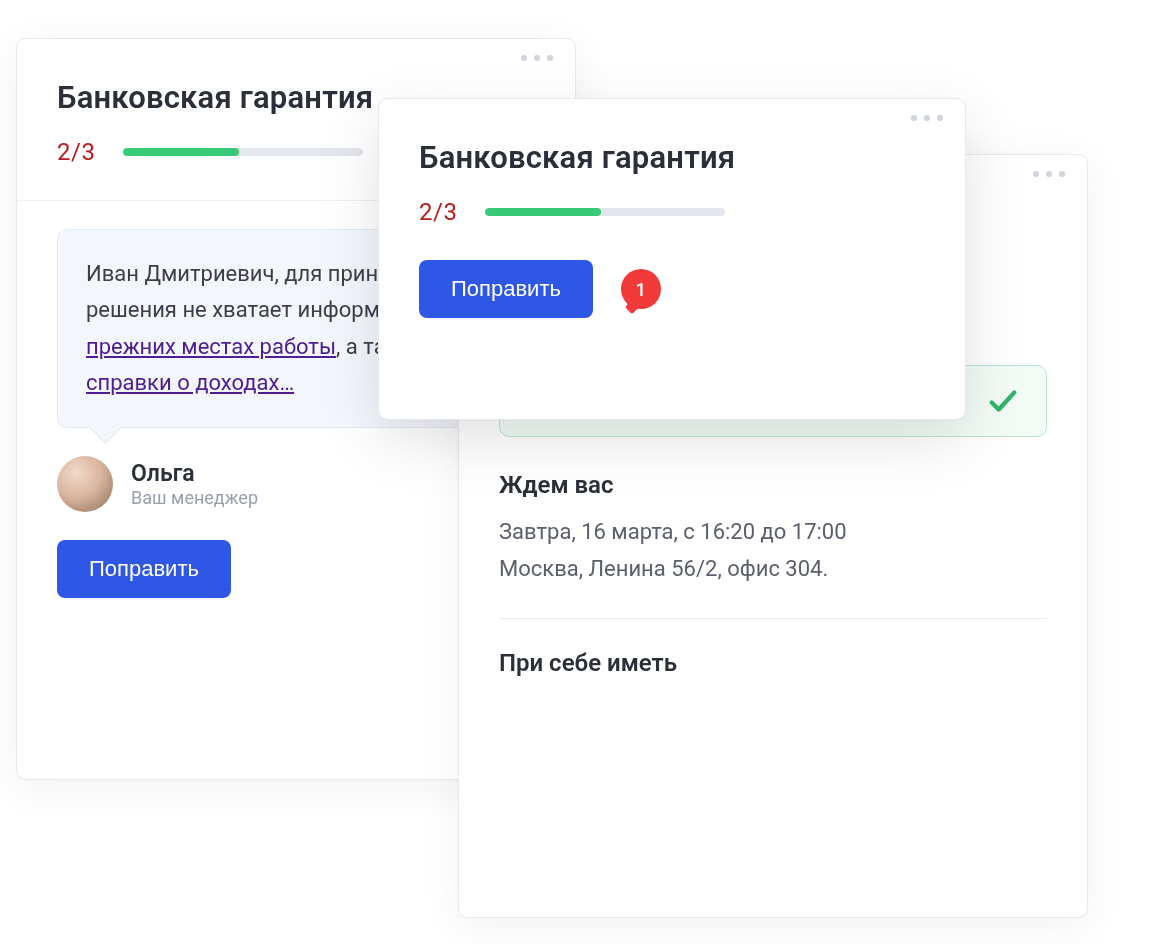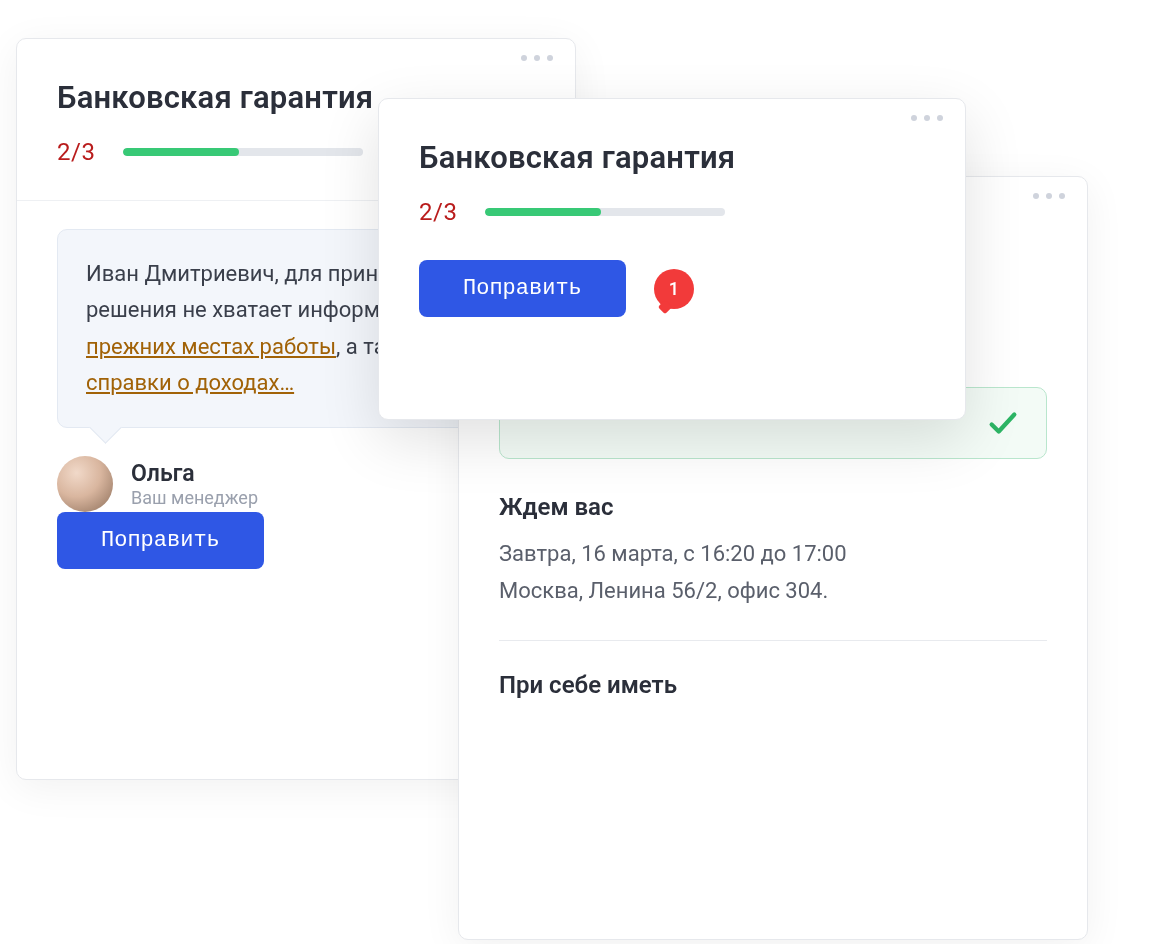--- a/index.html
+++ b/index.html
@@ -9,21 +9,21 @@
   .card {
     position: absolute;
     background: #fff;
     border: 1px solid #e6e8ec;
     border-radius: 10px;
     box-shadow: 0 8px 40px rgba(0,0,0,0.06);
   }
 
   
   .card-left { left: 16px; top: 38px; width: 560px; height: 742px; padding: 40px; z-index: 1; }
-  .card-right { left: 458px; top: 176px; width: 630px; height: 764px; padding: 40px; z-index: 2; }
+  .card-right { left: 458px; top: 154px; width: 630px; height: 764px; padding: 40px; z-index: 2; }
   .card-top  { left: 378px; top: 98px; width: 588px; height: 322px; padding: 40px; z-index: 3; box-shadow: 0 20px 60px rgba(0,0,0,0.12); }
 
   .dots { position: absolute; top: 16px; right: 22px; display: flex; gap: 7px; }
   .dots span { width: 6px; height: 6px; border-radius: 50%; background: #cfd3dc; }
 
   .title { font-size: 31px; font-weight: 600; color: #2b2f3a; margin-bottom: 22px; letter-spacing: 0.2px; }
 
   .progress-row { display: flex; align-items: center; gap: 28px; margin-bottom: 34px; }
   .progress-label { font-size: 24px; color: #b91c1c; letter-spacing: 0.5px; }
   .progress-bar { width: 240px; height: 8px; background: #e3e6eb; border-radius: 8px; overflow: hidden; }
@@ -46,37 +46,37 @@
   .bubble::after {
     content: "";
     position: absolute;
     left: 36px; bottom: -12px;
     width: 22px; height: 22px;
     background: #f3f6fb;
     border-right: 1px solid #e3e9f2;
     border-bottom: 1px solid #e3e9f2;
     transform: rotate(45deg);
   }
-  .bubble .link { color: #a16207; text-decoration: underline; }
+  .bubble .link { color: #4c1d95; text-decoration: underline; }
 
-  .manager-row { display: flex; align-items: center; gap: 18px; }
+  .manager-row { display: flex; align-items: center; gap: 18px; margin-bottom: 28px; }
   .avatar {
     width: 56px; height: 56px; border-radius: 50%;
     background: radial-gradient(circle at 35% 30%, #f1d9c9 0%, #d9b69f 45%, #8a6c57 100%);
     flex-shrink: 0;
   }
   .manager-name { font-size: 23px; font-weight: 600; color: #2b2f3a; }
   .manager-role { font-size: 18px; color: #9aa0ad; }
 
   .btn {
     display: inline-flex; align-items: center; justify-content: center;
     background: #2f57e5; color: #fff;
     font-size: 22px; font-weight: 500;
     border: none; border-radius: 8px;
-    padding: 16px 44px; cursor: pointer; font-family: Liberation Mono, monospace;
+    padding: 16px 32px; cursor: pointer;
   }
 
   .top-actions { display: flex; align-items: center; gap: 28px; }
   .notif-badge {
     position: relative;
     width: 40px; height: 40px; border-radius: 50%;
     background: #f23a3a;
     display: flex; align-items: center; justify-content: center;
     color: #fff; font-size: 18px; font-weight: 500;
   }

